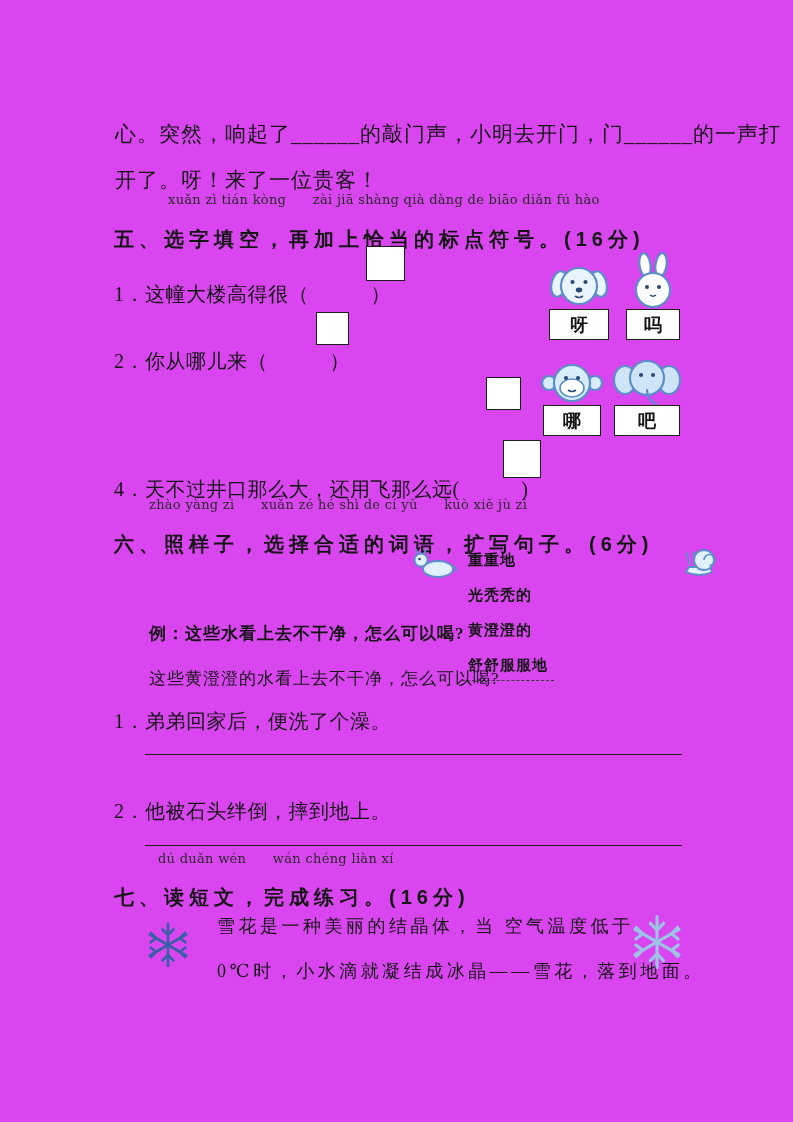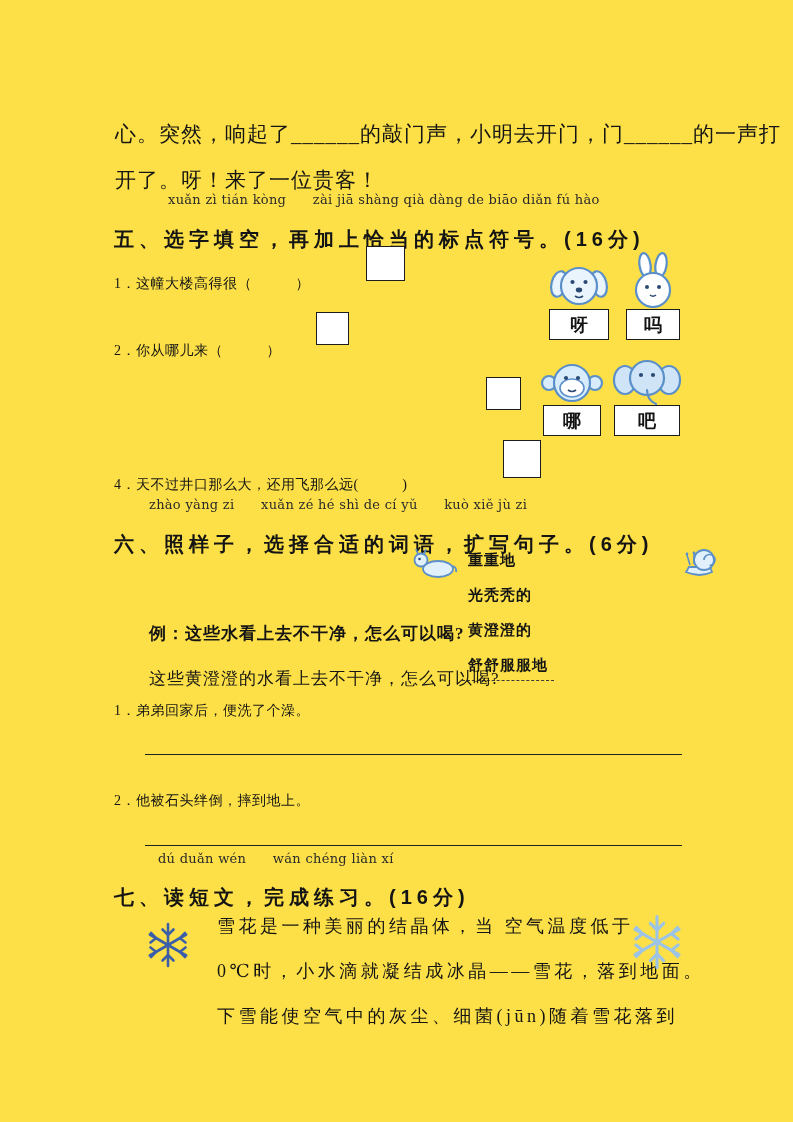--- a/index.html
+++ b/index.html
@@ -1,27 +1,27 @@
 <!DOCTYPE html>
 <html><head>
 <meta charset="utf-8">
 <style>
   html,body{margin:0;padding:0;background:#ffffff;}
   .sheet{
-    position:relative;width:793px;height:1122px;background:#fde047;color:#141414;
+    position:relative;width:793px;height:1122px;background:#d946ef;color:#141414;
     font-family:"Liberation Serif","DejaVu Serif",serif;overflow:hidden;
   }
   .abs{position:absolute;white-space:nowrap;}
   .body-text{font-size:21px;letter-spacing:1px;}
   .pinyin{font-size:13px;letter-spacing:.3px;color:#2a2a2a;font-family:"DejaVu Serif",serif;}
   .sec-title{
     font-size:20px;font-weight:700;letter-spacing:5px;
     font-family:"Liberation Sans","DejaVu Sans",sans-serif;
   }
-  .item{font-size:14px;letter-spacing:.5px;}
+  .item{font-size:20px;letter-spacing:.5px;}
   .ansbox{position:absolute;border:1.6px solid #1c1c1c;background:#ffffff;}
   .animal{position:absolute;display:flex;flex-direction:column;align-items:center;}
   .sign{
     border:1.6px solid #1c1c1c;background:#ffffff;display:flex;align-items:center;justify-content:center;
     font-size:18px;font-weight:700;font-family:"Liberation Sans","DejaVu Sans",sans-serif;
     height:29px;margin-top:-3px;
   }
   .wordbank{
     position:absolute;display:flex;gap:16px;border-bottom:1.5px dashed #3a3a3a;
     padding:0 6px 5px 6px;font-size:15px;font-weight:700;letter-spacing:1px;
@@ -154,21 +154,20 @@
   <div class="rule" style="left:145px;top:754px;width:537px;"></div>
 
   <p class="abs item" style="left:114px;top:778px;">2．他被石头绊倒，摔到地上。</p>
   <div class="rule" style="left:145px;top:845px;width:537px;"></div>
 
   <div class="abs pinyin" style="left:158px;top:850px;text-align:right;">dú duǎn wén　　wán chéng liàn xí</div>
   <h2 class="abs sec-title" style="left:114px;top:867px;">七、读短文，完成练习。(16分)</h2>
 
   <p class="abs passage" style="left:217px;top:896px;text-align:center;">雪花是一种美丽的结晶体，当 空气温度低于</p>
   <p class="abs passage" style="left:217px;top:941px;">0℃时，小水滴就凝结成冰晶——雪花，落到地面。</p>
-  <p class="abs passage" style="left:217px;top:986px;">下雪能使空气中的灰尘、细菌(jūn)随着雪花落到</p>
 
   <svg class="abs sf-dark" style="left:144px;top:921px;" width="48" height="48" viewBox="0 0 48 48">
     <g stroke="currentColor" stroke-width="2.6" stroke-linecap="round" fill="none">
       <line x1="24" y1="3" x2="24" y2="45"></line>
       <line x1="5.8" y1="13.5" x2="42.2" y2="34.5"></line>
       <line x1="5.8" y1="34.5" x2="42.2" y2="13.5"></line>
       <path d="M18.5 8.5 L24 14 L29.5 8.5"></path>
       <path d="M18.5 39.5 L24 34 L29.5 39.5"></path>
       <path d="M6.5 21.5 L12 17.2 L7 12"></path>
       <path d="M41.5 21.5 L36 17.2 L41 12"></path>

